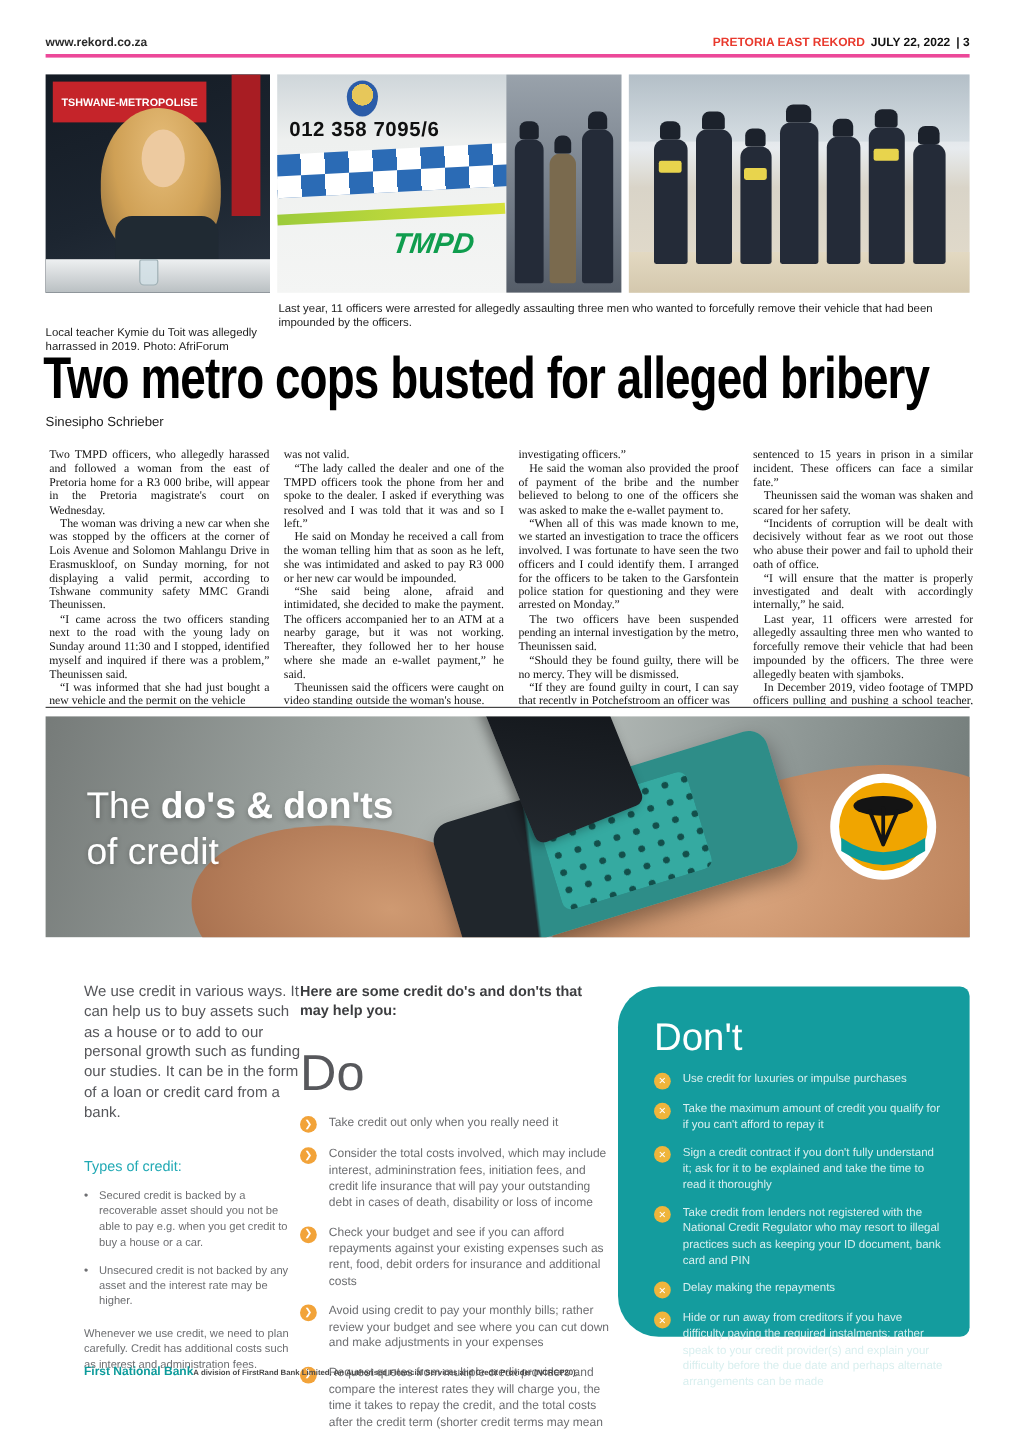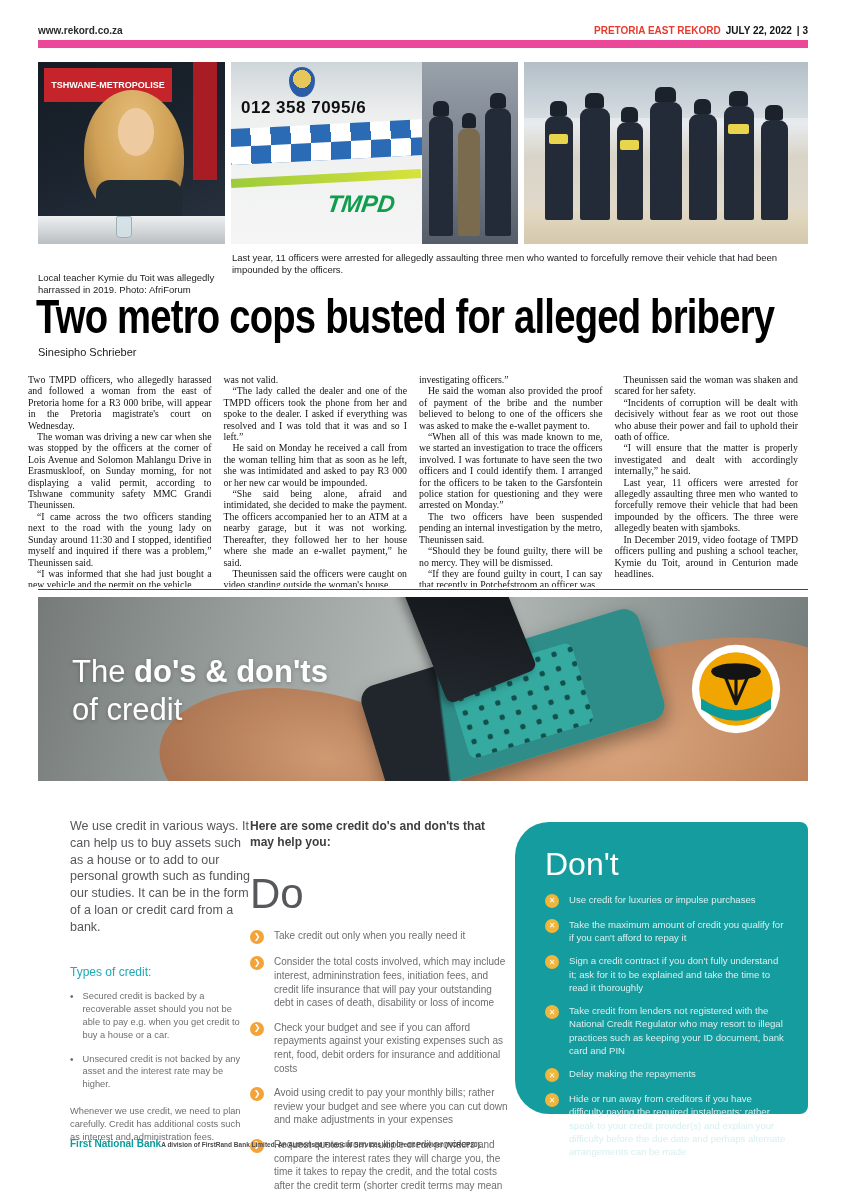--- a/index.html
+++ b/index.html
@@ -2,21 +2,21 @@
 <html><head>
 <meta charset="utf-8">
 <style>
   * { margin:0; padding:0; box-sizing:border-box; }
   body { background:#e9e9e9; font-family:"Liberation Sans", sans-serif; }
   .page { position:relative; width:842px; height:1191px; background:#fff; margin:0 auto; overflow:hidden; }
 
   
   .hdr { position:absolute; left:38px; top:28px; width:770px; height:20px;
          display:flex; justify-content:space-between; align-items:flex-end;
-         border-bottom:8px solid #ec4899; padding-bottom:4px; }
+         border-bottom:3px solid #ec4899; padding-bottom:4px; }
   .hdr-site { font-size:10px; font-weight:bold; color:#2a2a2a; }
   .hdr-right { font-size:10px; font-weight:bold; color:#111; display:flex; gap:5px; }
   .hdr-paper { color:#e8392d; }
 
   
   .photos { position:absolute; left:38px; top:62px; width:770px; height:182px; display:flex; gap:6px; }
   .photo { position:relative; overflow:hidden; height:182px; }
   .photo1 { width:187px; background:linear-gradient(160deg,#141b24 0%,#1c2530 55%,#2a3440 100%); }
   .p1-sign { position:absolute; left:6px; top:6px; width:128px; height:34px; background:#c5242a;
              color:#fff; font-size:9px; font-weight:bold; display:flex; align-items:center; justify-content:center; text-align:center; }
@@ -52,21 +52,21 @@
 
   .caps { position:absolute; left:38px; top:252px; width:770px; display:flex; }
   .cap { font-size:9.5px; line-height:1.3; color:#1c1c1c; }
   .cap1 { width:188px; margin-right:6px;margin-top:20px; }
   .cap2 { width:576px; }
 
   
   .headline { position:absolute; left:36px; top:288px; font-size:49px; font-weight:bold; color:#000;
               letter-spacing:-1px; white-space:nowrap; transform:scaleX(.78); transform-origin:left center; }
   .byline { position:absolute; left:38px; top:346px; font-size:11px; color:#222; }
-  .cols { position:absolute; left:28px; top:374px; width:770px; height:213px; display:flex; gap:12px; overflow:hidden; }
+  .cols { position:absolute; left:41px; top:374px; width:770px; height:213px; display:flex; gap:12px; overflow:hidden; }
   .col { flex:1; }
   .col-p { font-family:"Liberation Serif", serif; font-size:9.8px; line-height:11.4px; text-align:justify; color:#121212; }
   .col-p.ind { text-indent:9px; }
   .article-rule { position:absolute; left:38px; top:589px; width:770px; border-top:1px solid #444; }
 
   
   .banner { position:absolute; left:38px; top:597px; width:770px; height:184px; overflow:hidden;
             background:linear-gradient(105deg,#767b79 0%,#99a09d 28%,#b7bdba 52%,#8e9795 78%,#6f7876 100%); }
   .bn-arm { position:absolute; right:-70px; top:52px; width:420px; height:230px; background:radial-gradient(ellipse at 40% 40%, #d8a37c, #b97f58 70%); border-radius:45%; transform:rotate(-14deg); }
   .bn-hand2 { position:absolute; left:120px; bottom:-70px; width:300px; height:160px; background:radial-gradient(ellipse at 55% 40%, #cf9a72, #aa7250 75%); border-radius:50%; transform:rotate(10deg); }
@@ -189,20 +189,21 @@
       </div>
     <div class="col">
         <p class="col-p">investigating officers.”</p>
         <p class="col-p ind">He said the woman also provided the proof of payment of the bribe and the number believed to belong to one of the officers she was asked to make the e-wallet payment to.</p>
         <p class="col-p ind">“When all of this was made known to me, we started an investigation to trace the officers involved. I was fortunate to have seen the two officers and I could identify them. I arranged for the officers to be taken to the Garsfontein police station for questioning and they were arrested on Monday.”</p>
         <p class="col-p ind">The two officers have been suspended pending an internal investigation by the metro, Theunissen said.</p>
         <p class="col-p ind">“Should they be found guilty, there will be no mercy. They will be dismissed.</p>
         <p class="col-p ind">“If they are found guilty in court, I can say that recently in Potchefstroom an officer was</p>
       </div>
     <div class="col">
+        <p class="col-p">sentenced to 15 years in prison in a similar incident. These officers can face a similar fate.”</p>
         <p class="col-p ind">Theunissen said the woman was shaken and scared for her safety.</p>
         <p class="col-p ind">“Incidents of corruption will be dealt with decisively without fear as we root out those who abuse their power and fail to uphold their oath of office.</p>
         <p class="col-p ind">“I will ensure that the matter is properly investigated and dealt with accordingly internally,” he said.</p>
         <p class="col-p ind">Last year, 11 officers were arrested for allegedly assaulting three men who wanted to forcefully remove their vehicle that had been impounded by the officers. The three were allegedly beaten with sjamboks.</p>
         <p class="col-p ind">In December 2019, video footage of TMPD officers pulling and pushing a school teacher, Kymie du Toit, around in Centurion made headlines.</p>
       </div>
   </div>
   <div class="article-rule"></div>
 
   <div class="banner">

